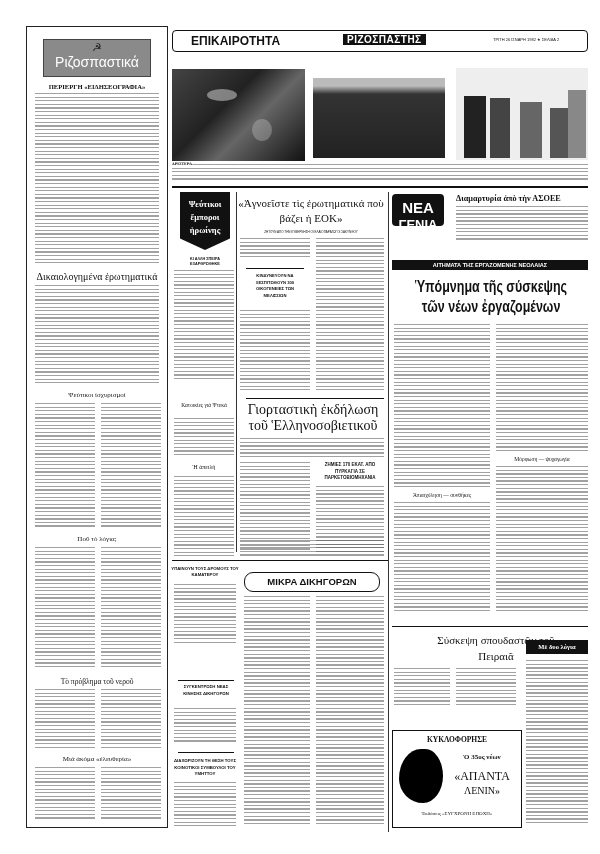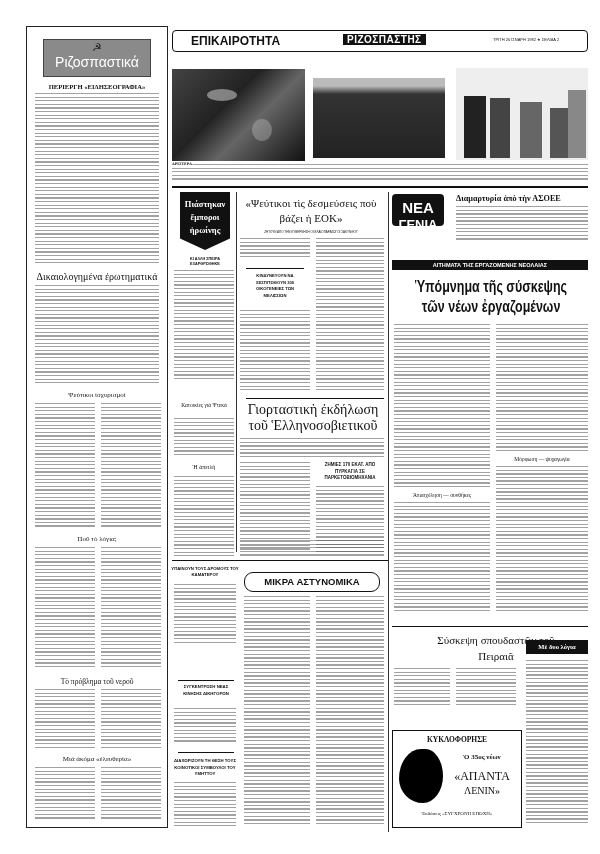--- a/index.html
+++ b/index.html
@@ -59,30 +59,30 @@
   <div class="abs" style="left:64px;top:34px;width:22px;height:56px;background:#666;"></div>
   <div class="abs" style="left:94px;top:40px;width:18px;height:50px;background:#555;"></div>
   <div class="abs" style="left:112px;top:22px;width:18px;height:68px;background:#888;"></div>
 </div>
 
 <div class="abs lines" style="left:172px;top:164px;width:416px;height:18px;"></div>
 <div class="abs bold" style="left:172px;top:162px;font-size:3.5px;background:#fff;">ΑΡΙΣΤΕΡΑ.</div>
 <div class="hline" style="left:172px;top:186px;width:416px;"></div>
 
 <div class="abs" style="left:180px;top:192px;width:50px;height:58px;background:#111;clip-path:polygon(0 0,100% 0,100% 80%,50% 100%,0 80%);">
-  <div class="abs center bold serif" style="left:2px;right:2px;top:6px;font-size:8.5px;line-height:13px;color:#fff;">Πιάστηκαν ἔμποροι ἡρωίνης</div>
+  <div class="abs center bold serif" style="left:2px;right:2px;top:6px;font-size:8.5px;line-height:13px;color:#fff;">Ψεύτικοι ἔμποροι ἡρωίνης</div>
 </div>
 <div class="abs center bold sans" style="left:175px;width:60px;top:257px;font-size:3.8px;line-height:5px;">ΚΙ ΑΛΛΗ ΣΠΕΙΡΑ ΕΞΑΡΘΡΩΘΗΚΕ</div>
 <div class="abs lines" style="left:174px;width:60px;top:270px;height:112px;"></div>
 <div class="abs center serif" style="left:174px;width:60px;top:402px;font-size:5.5px;line-height:6px;">Κατοικίες γιὰ Ψτεκά</div>
 <div class="abs lines" style="left:174px;width:60px;top:418px;height:40px;"></div>
 <div class="abs center serif" style="left:174px;width:60px;top:464px;font-size:6px;">Ἡ ἀπειλὴ</div>
 <div class="abs lines" style="left:174px;width:60px;top:476px;height:80px;"></div>
 
-<div class="abs center serif" style="left:238px;width:146px;top:196px;font-size:11px;line-height:15px;">«Ψεύτικοι τὶς δεσμεύσεις ποὺ βάζει ἡ ΕΟΚ»</div>
+<div class="abs center serif" style="left:238px;width:146px;top:196px;font-size:11px;line-height:15px;">«Ἀγνοεῖστε τὶς ἐρωτηματικά ποὺ βάζει ἡ ΕΟΚ»</div>
 <div class="abs center sans" style="left:238px;width:146px;top:230px;font-size:3px;">ΖΗΤΟΥΝ ΑΠΟ ΤΗΝ ΚΥΒΕΡΝΗΣΗ ΟΙ ΕΛΑΙΟΠΑΡΑΓΩΓΟΙ ΣΑΚΥΝΘΟΥ</div>
 <div class="abs lines" style="left:240px;width:70px;top:238px;height:20px;"></div>
 <div class="abs lines" style="left:316px;width:68px;top:238px;height:152px;"></div>
 <div class="abs center sans bold" style="left:246px;width:58px;top:268px;font-size:4.2px;line-height:6.5px;border-top:1px solid #111;padding-top:4px;">ΚΙΝΔΥΝΕΥΟΥΝ ΝΑ ΞΕΣΠΙΤΩΘΟΥΝ 300 ΟΙΚΟΓΕΝΕΙΕΣ ΤΩΝ ΜΕΛΙΣΣΙΩΝ</div>
 <div class="abs lines" style="left:240px;width:70px;top:310px;height:80px;"></div>
 <div class="vline" style="left:236px;top:192px;height:360px;"></div>
 <div class="vline" style="left:388px;top:192px;height:640px;"></div>
 
 <div class="hline" style="left:246px;top:398px;width:138px;height:1px;"></div>
 <div class="abs center serif" style="left:240px;width:146px;top:402px;font-size:14px;line-height:16px;">Γιορταστικὴ ἐκδήλωση τοῦ Ἑλληνοσοβιετικοῦ</div>
@@ -96,21 +96,21 @@
 <div class="abs center sans bold" style="left:170px;width:70px;top:566px;font-size:4.3px;line-height:6px;">ΥΠΑΙΝΟΥΝ ΤΟΥΣ ΔΡΟΜΟΥΣ ΤΟΥ ΚΑΜΑΤΕΡΟΥ</div>
 <div class="abs lines" style="left:174px;width:62px;top:584px;height:60px;"></div>
 <div class="hline" style="left:178px;top:680px;width:56px;height:1px;"></div>
 <div class="abs center sans bold" style="left:176px;width:60px;top:684px;font-size:4.3px;line-height:6.5px;">ΣΥΓΚΕΝΤΡΩΣΗ ΝΕΑΣ ΚΙΝΗΣΗΣ ΔΙΚΗΓΟΡΩΝ</div>
 <div class="abs lines" style="left:174px;width:62px;top:708px;height:36px;"></div>
 <div class="hline" style="left:178px;top:752px;width:56px;height:1px;"></div>
 <div class="abs center sans bold" style="left:170px;width:70px;top:758px;font-size:4.3px;line-height:6.5px;">ΔΙΑΧΩΡΙΖΟΥΝ ΤΗ ΘΕΣΗ ΤΟΥΣ ΚΟΙΝΟΤΙΚΟΙ ΣΥΜΒΟΥΛΟΙ ΤΟΥ ΥΜΗΤΤΟΥ</div>
 <div class="abs lines" style="left:174px;width:62px;top:782px;height:44px;"></div>
 
 <div class="abs" style="left:244px;top:572px;width:134px;height:18px;border:1.5px solid #111;border-radius:9px;">
-  <div class="abs sans bold" style="left:4px;right:4px;top:3px;font-size:9.5px;text-align:center;background:#fff;">ΜΙΚΡΑ ΑΣΤΥΝΟΜΙΚΑ</div>
+  <div class="abs sans bold" style="left:4px;right:4px;top:3px;font-size:9.5px;text-align:center;background:#fff;">ΜΙΚΡΑ ΔΙΚΗΓΟΡΩΝ</div>
 </div>
 <div class="abs lines" style="left:244px;width:66px;top:596px;height:230px;"></div>
 <div class="abs lines" style="left:316px;width:68px;top:596px;height:230px;"></div>
 
 <div class="abs" style="left:392px;top:194px;width:52px;height:32px;background:#111;border-radius:4px;">
   <div class="abs center sans bold" style="left:0;right:0;top:5px;font-size:15px;line-height:17px;color:#fff;">ΝΕΑ</div>
   <div class="abs center sans bold" style="left:0;right:0;top:22px;font-size:13px;line-height:17px;color:#fff;">ΓΕΝΙΑ</div>
 </div>
 <div class="abs serif bold" style="left:456px;top:194px;font-size:8.2px;">Διαμαρτυρία ἀπὸ τὴν ΑΣΟΕΕ</div>
 <div class="abs lines" style="left:456px;width:132px;top:206px;height:36px;"></div>

